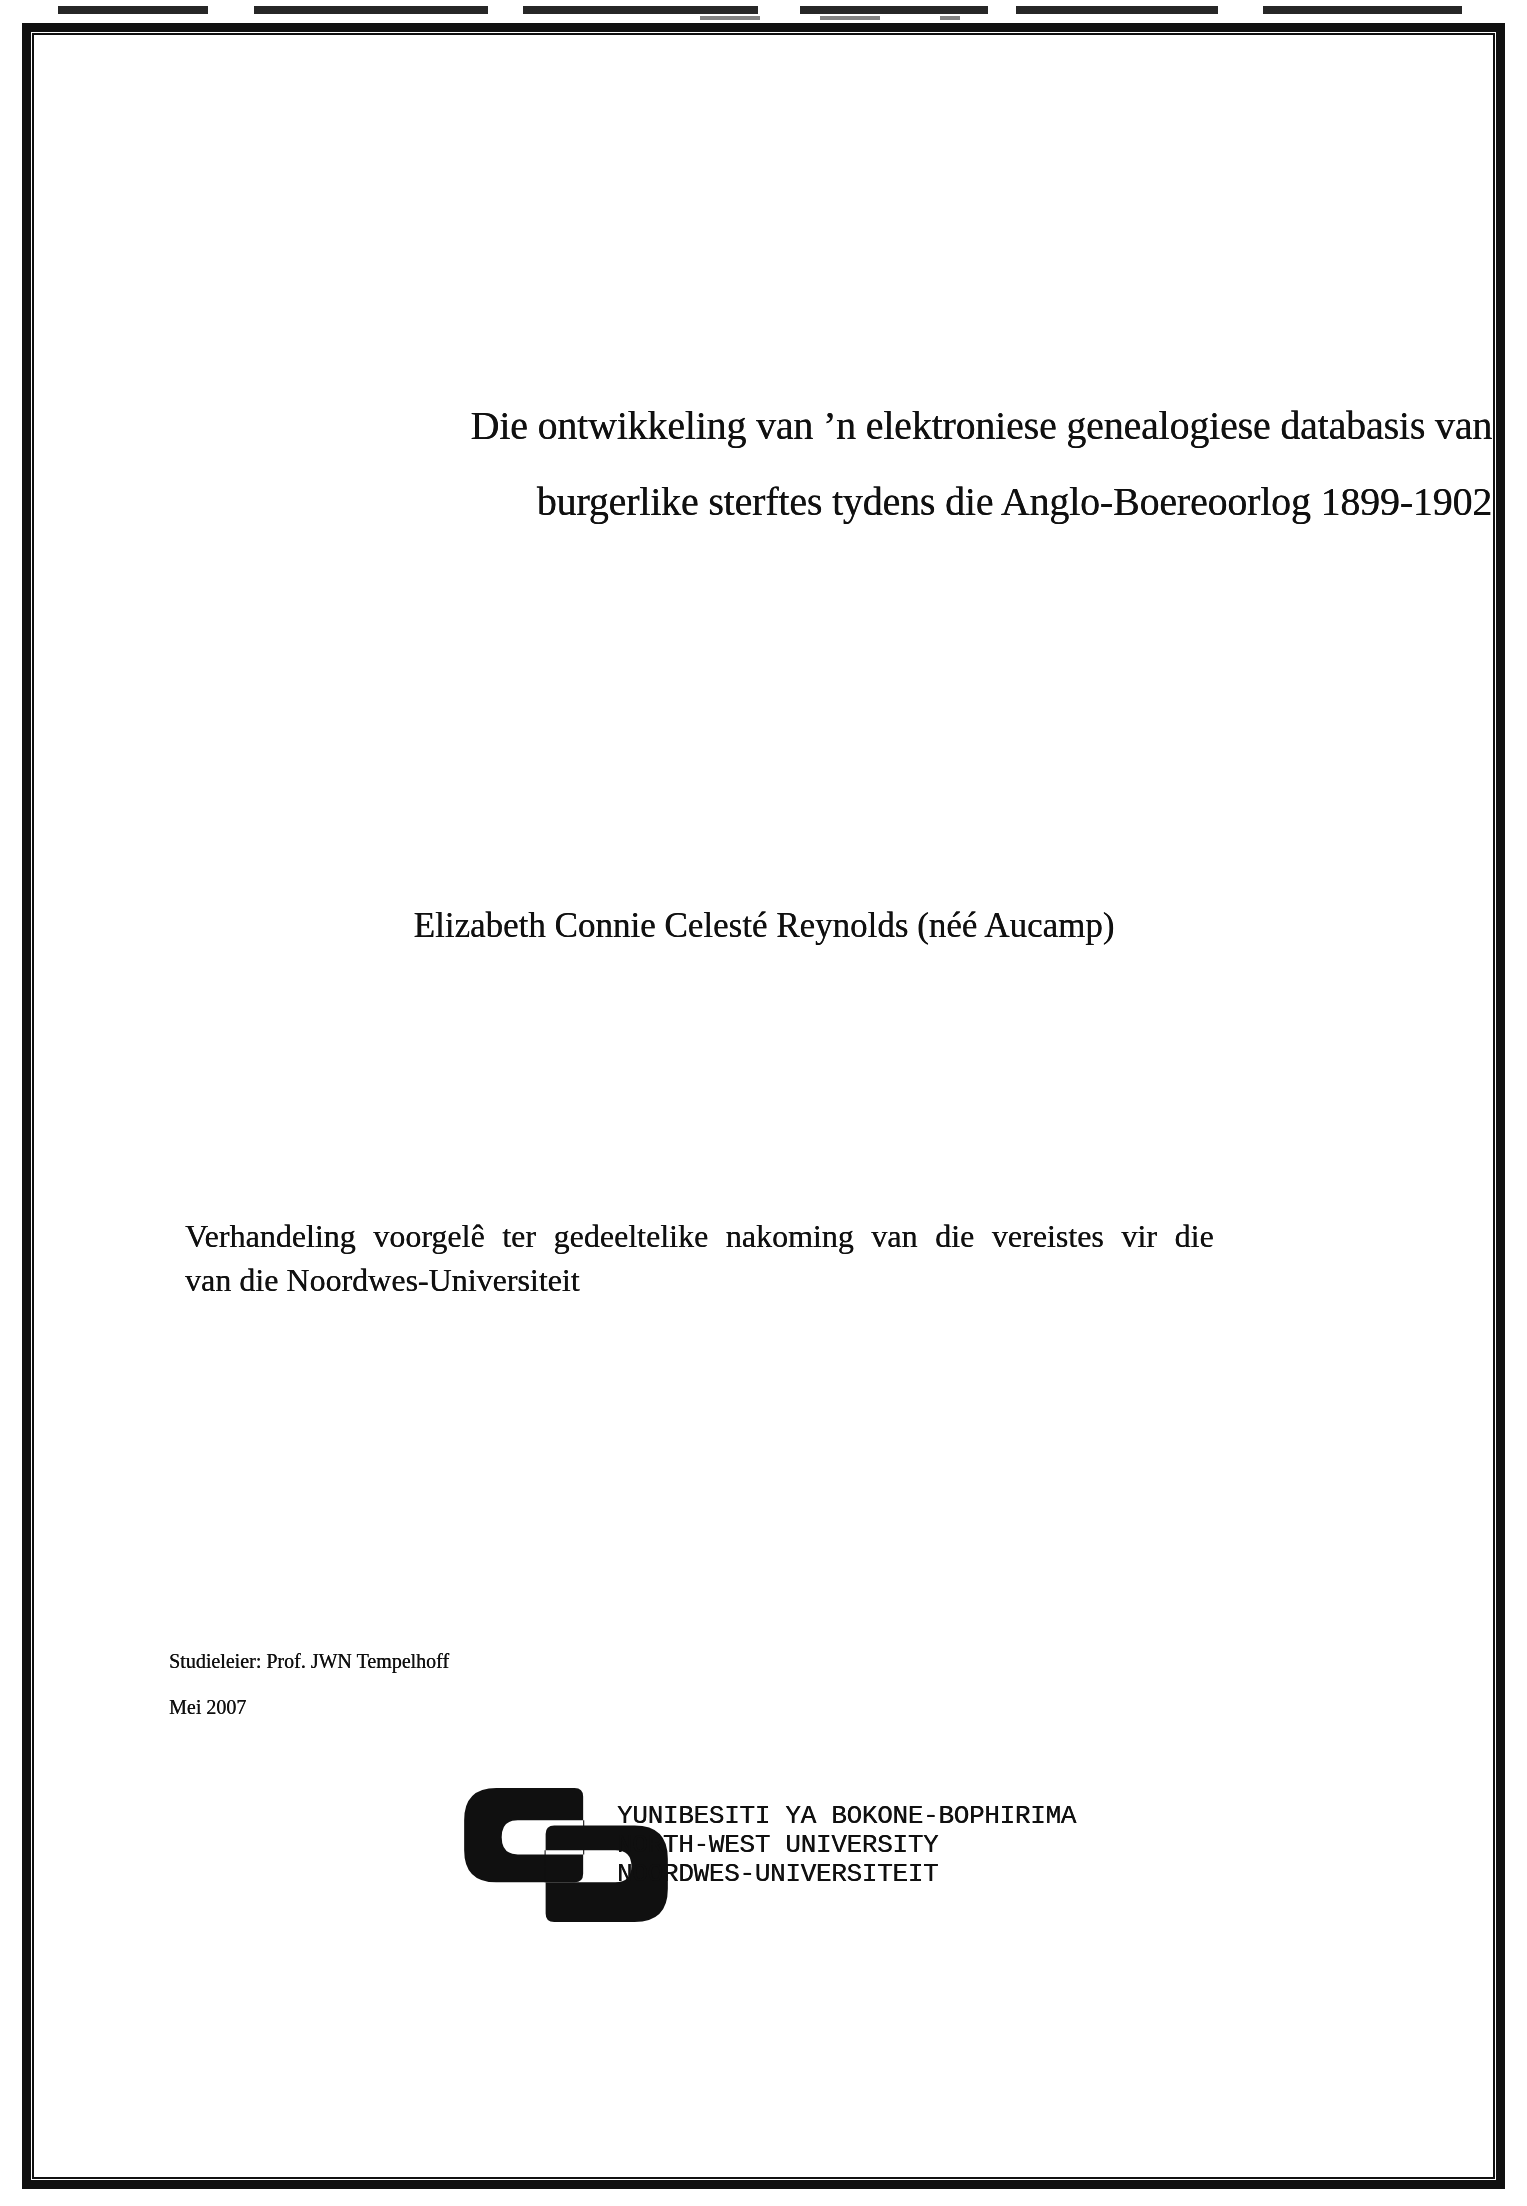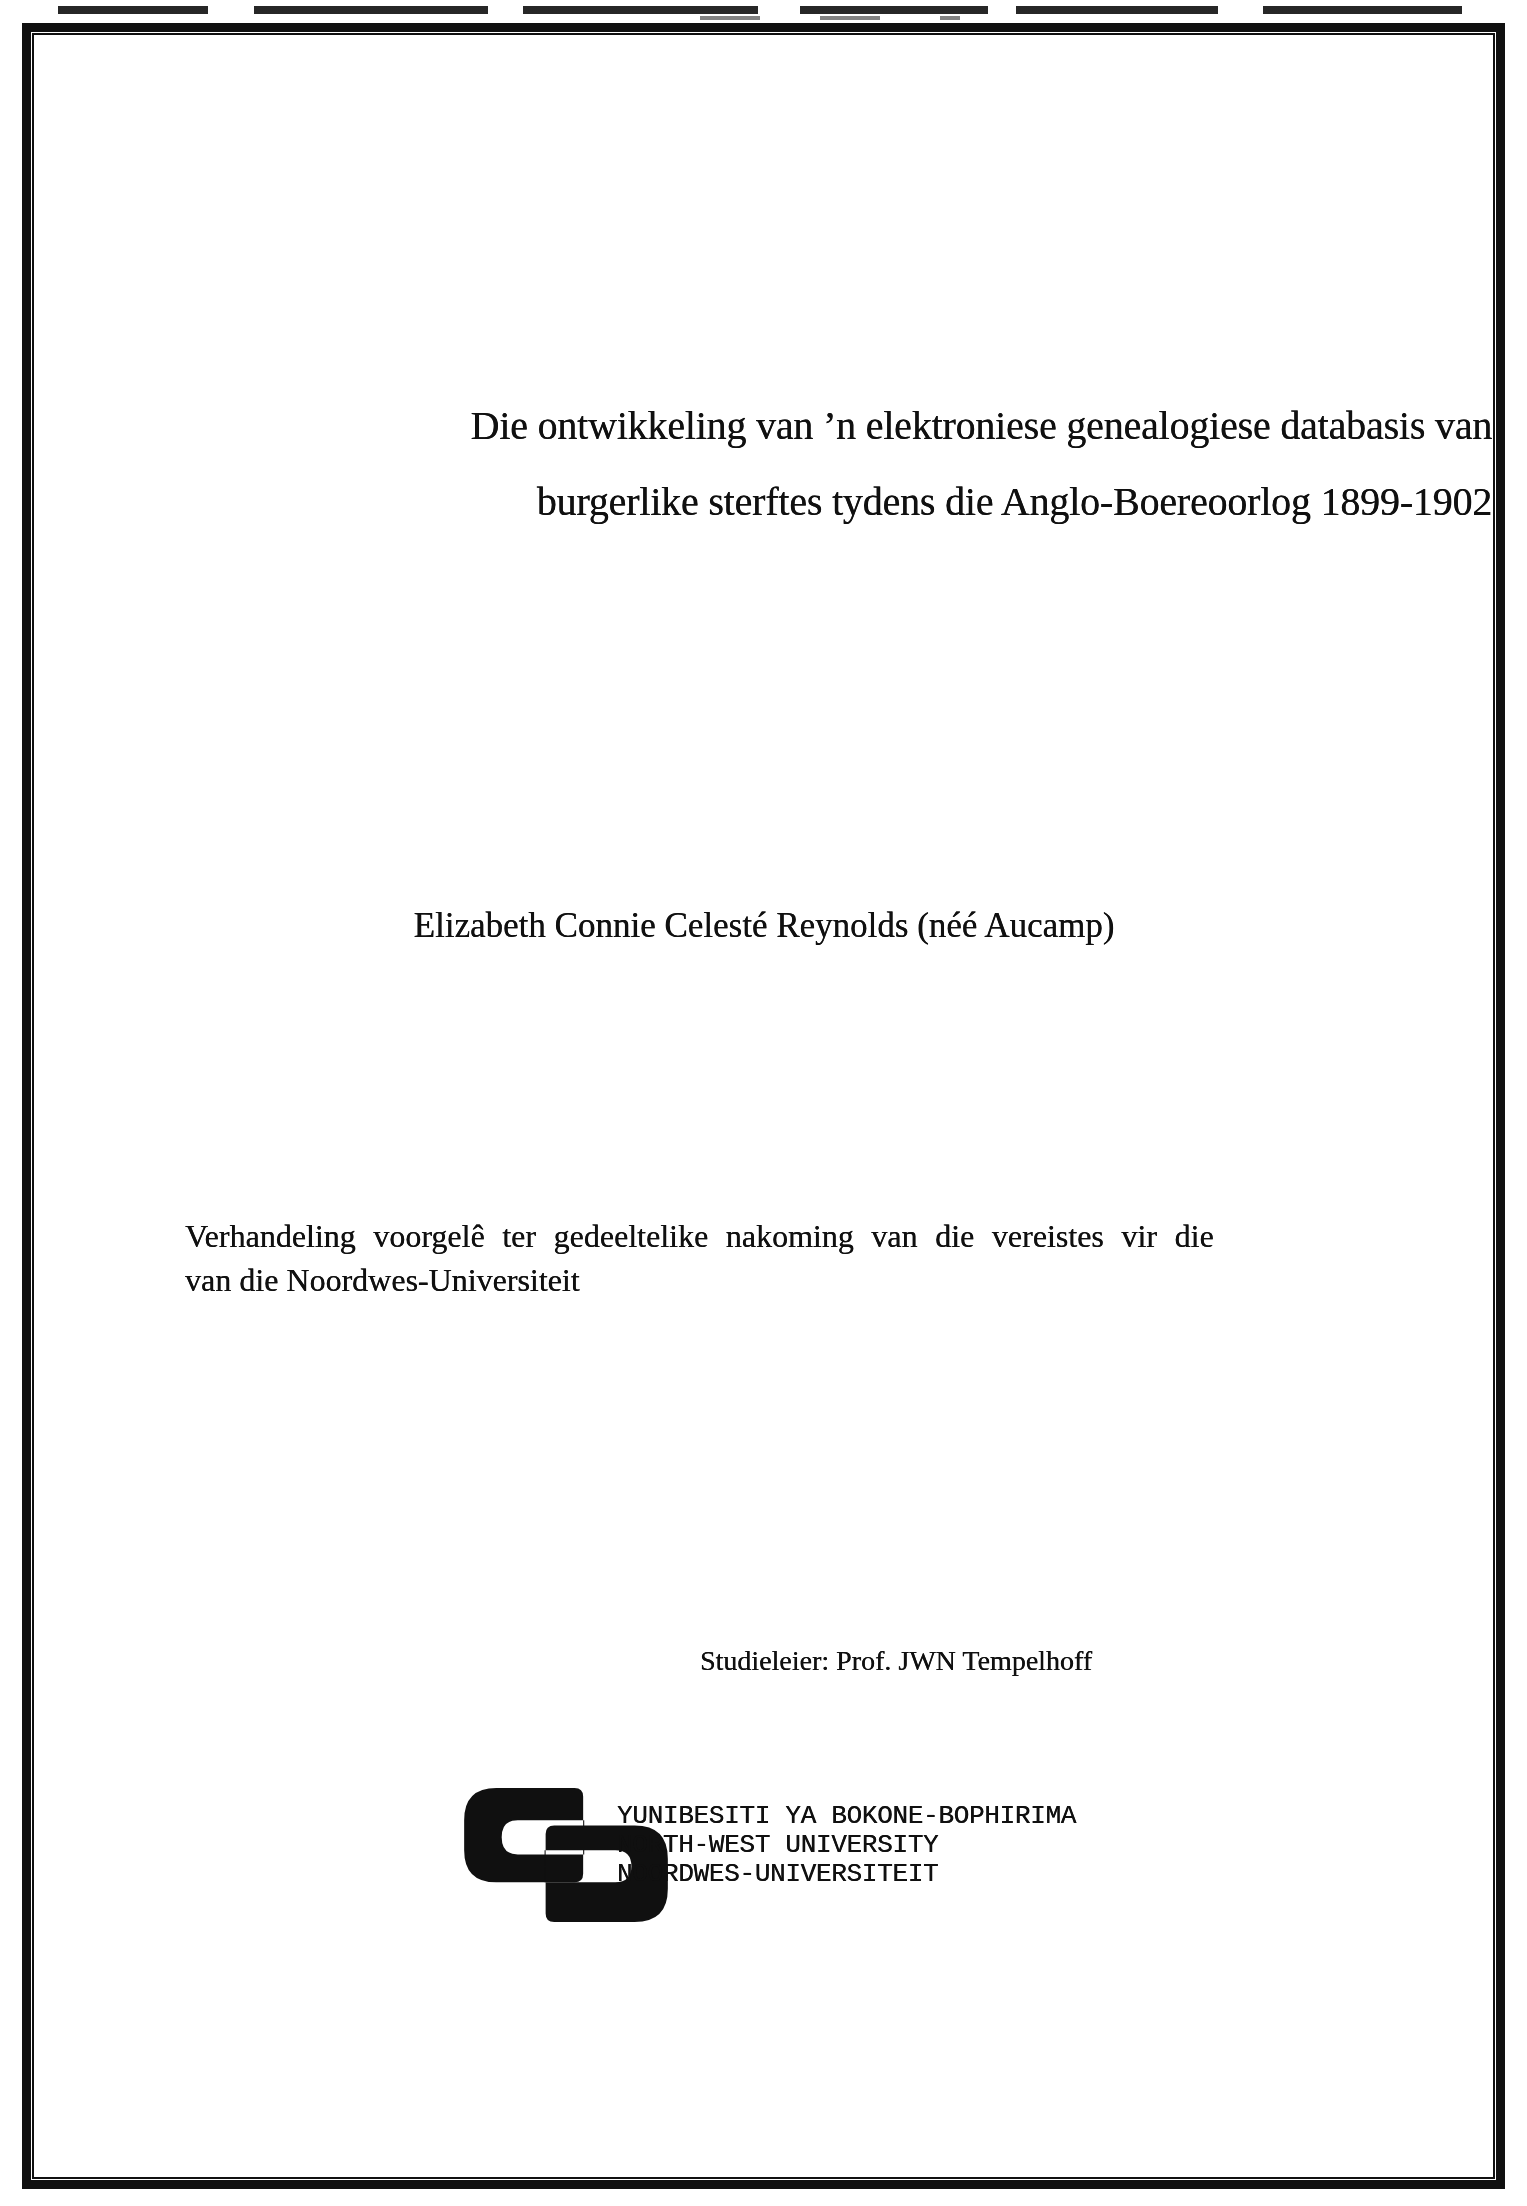--- a/index.html
+++ b/index.html
@@ -62,24 +62,23 @@
     text-shadow:0.3px 0 0 currentColor;
   }
   .statement{
     position:absolute;left:185px;top:1214px;width:1170px;
     font-size:32px;line-height:44px;
     text-shadow:0.3px 0 0 currentColor;
   }
   .statement .stretch{word-spacing:0.30em;}
   .statement em{font-style:italic;}
   .supervisor-block{
-    position:absolute;left:192px;top:1638px;width:900px;
-    font-size:28px;line-height:46px;
+    position:absolute;left:169px;top:1638px;width:900px;
+    font-size:20px;line-height:46px;
     text-shadow:0.3px 0 0 currentColor;
-    text-align:right;
   }
   .logo-block{position:absolute;left:0;top:0;width:100%;height:100%;}
   .logo-mark{
     position:absolute;left:464px;top:1788px;
   }
   .logo-text{
     position:absolute;right:451px;top:1802px;
     text-align:left;
     font-family:Liberation Mono, monospace;
     font-size:26px;line-height:29px;letter-spacing:-0.3px;
@@ -106,20 +105,21 @@
 
   <div class="author">Elizabeth Connie Celesté Reynolds (néé Aucamp)</div>
 
   <div class="statement">
     <span class="line stretch">Verhandeling voorgelê ter gedeeltelike nakoming van die vereistes vir die</span>
     <span class="line">van die Noordwes-Universiteit</span>
   </div>
 
   <div class="supervisor-block">
     <span class="line">Studieleier: Prof. JWN Tempelhoff</span>
+    <span class="line">Mei 2007</span>
   </div>
 
   <div class="logo-block">
     <svg class="logo-mark" width="204" height="134" viewBox="0 0 190 125" xmlns="http://www.w3.org/2000/svg" aria-hidden="true">
 
       <path fill="#101010" fill-rule="evenodd" d="
         M30,0 H103 Q111,0 111,8 V80 Q111,88 103,88 H30 Q0,88 0,58 V30 Q0,0 30,0 Z
         M50,30 H112 V62 H50 Q35,62 35,46 Q35,30 50,30 Z"></path>
 
       <path fill="#101010" fill-rule="evenodd" d="

